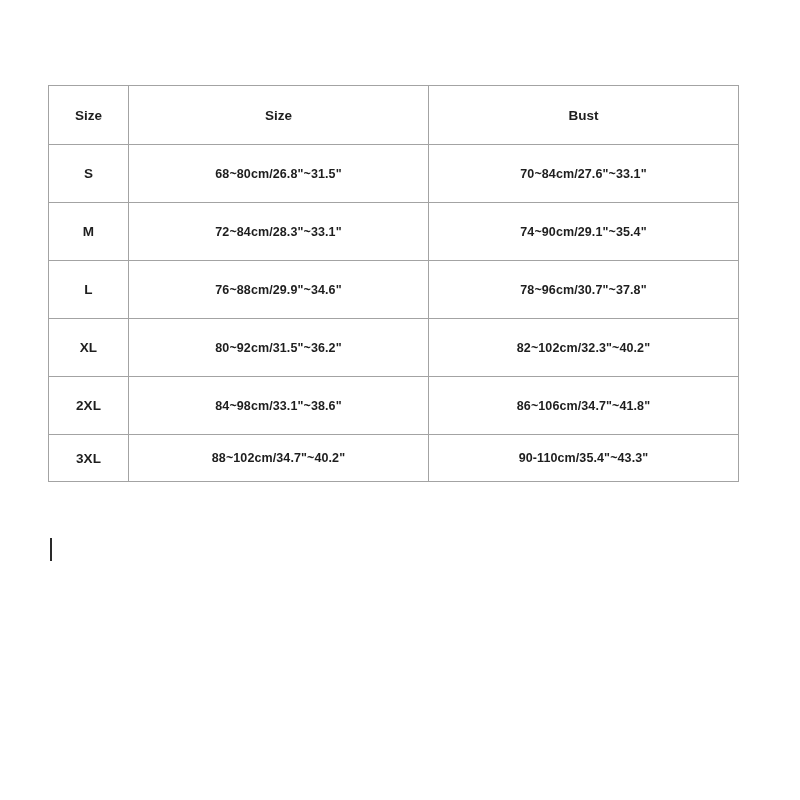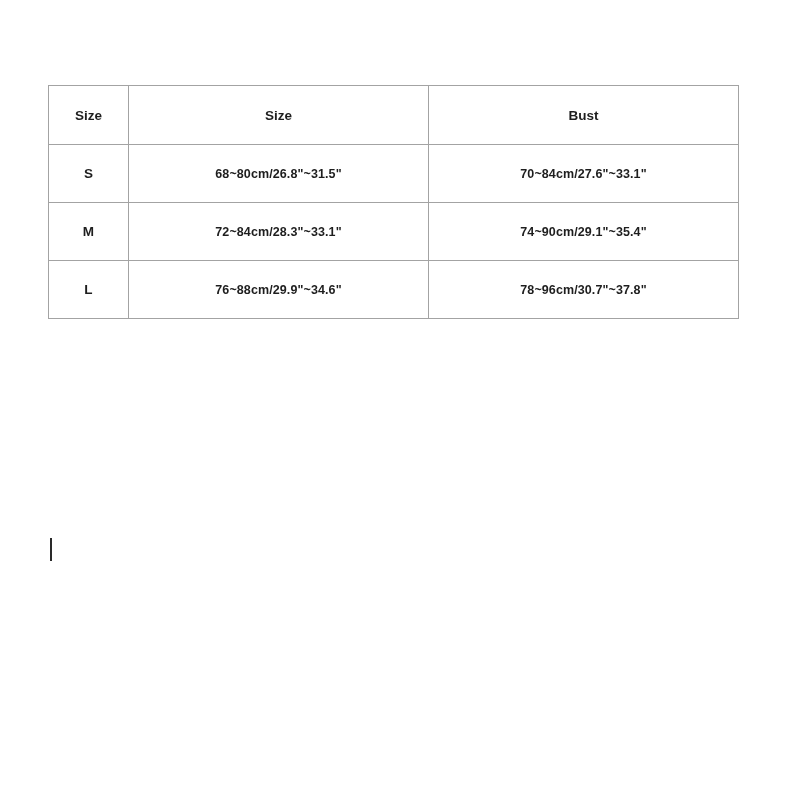--- a/index.html
+++ b/index.html
@@ -91,18 +91,33 @@
       <tr>
         <td class="size-cell">M</td>
         <td>72~84cm/28.3"~33.1"</td>
         <td>74~90cm/29.1"~35.4"</td>
       </tr>
       <tr>
         <td class="size-cell">L</td>
         <td>76~88cm/29.9"~34.6"</td>
         <td>78~96cm/30.7"~37.8"</td>
       </tr>
+      <tr>
+        <td class="size-cell">XL</td>
+        <td>80~92cm/31.5"~36.2"</td>
+        <td>82~102cm/32.3"~40.2"</td>
+      </tr>
+      <tr>
+        <td class="size-cell">2XL</td>
+        <td>84~98cm/33.1"~38.6"</td>
+        <td>86~106cm/34.7"~41.8"</td>
+      </tr>
+      <tr class="last-row">
+        <td class="size-cell">3XL</td>
+        <td>88~102cm/34.7"~40.2"</td>
+        <td>90-110cm/35.4"~43.3"</td>
+      </tr>
     </tbody>
   </table>
 
   <div class="text-cursor"></div>
 
 </div>
 
 </body></html>

